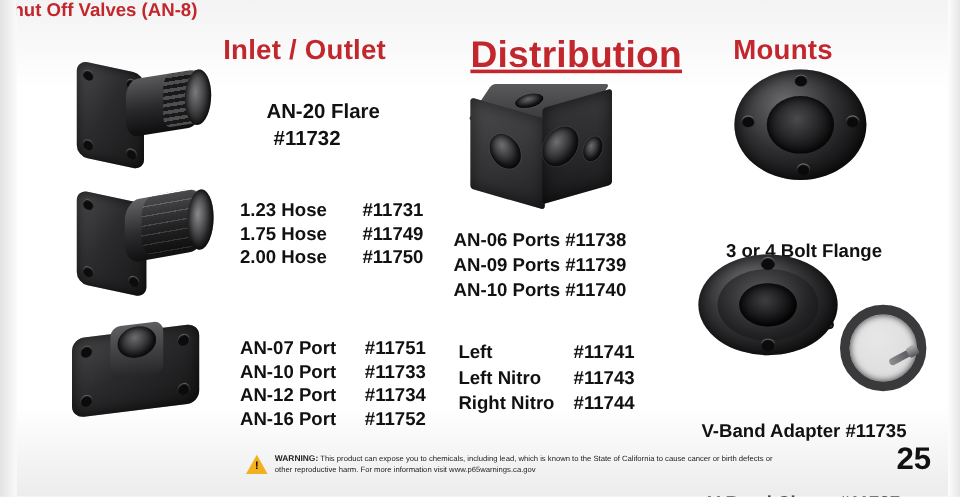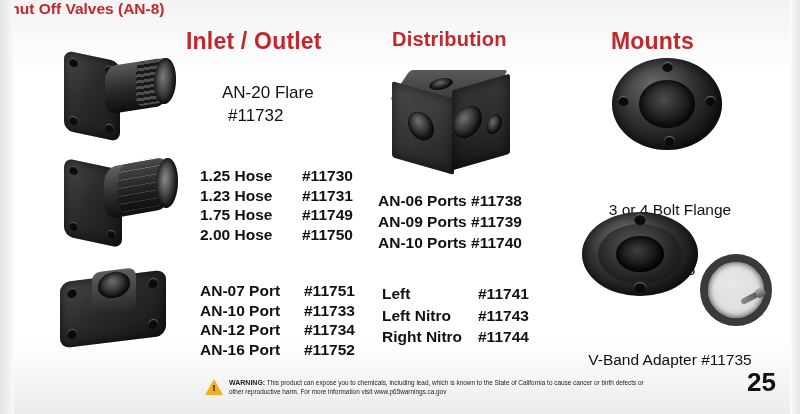--- a/index.html
+++ b/index.html
@@ -20,25 +20,25 @@
   .edge-right{position:absolute;right:0;top:0;width:10px;height:414px;background:linear-gradient(to left,#e6e6e6,#fdfdfd);}
 
   
   .col-head{
     position:absolute;
     font-weight:bold;
     color:#c1272d;
     letter-spacing:.2px;
   }
   #head-inlet{left:186px;top:28px;font-size:23px;}
-  #head-dist{left:392px;top:28px;font-size:20px;}
+  #head-dist{left:392px;top:28px;font-size:31px;text-decoration:underline;}
   #head-mounts{left:611px;top:28px;font-size:23px;}
 
   
-  .txt{position:absolute;font-size:15.5px;font-weight:normal;color:#111;line-height:19px;white-space:pre;}
+  .txt{position:absolute;font-size:15.5px;font-weight:bold;color:#111;line-height:19px;white-space:pre;}
 
   #an20-title{left:222px;top:83px;font-size:17px;}
   #an20-num{left:228px;top:106px;font-size:17px;}
 
   .rowlist{position:absolute;}
   .rowlist .row{display:flex;font-size:15.5px;font-weight:bold;line-height:19.5px;}
   .rowlist .row .a{display:inline-block;}
   .rowlist .row .b{display:inline-block;}
 
   #hose-list{left:200px;top:166px;}
@@ -290,24 +290,20 @@
     </div>
     <div class="boss"></div>
     <div class="bore"></div>
   </div>
 
   <div class="txt" id="an20-title">AN-20 Flare</div>
   <div class="txt" id="an20-num">#11732</div>
 
   <div class="rowlist" id="hose-list">
     <div class="row">
-      <span class="a">1.25 Hose</span>
-      <span class="b">#11730</span>
-    </div>
-    <div class="row">
       <span class="a">1.23 Hose</span>
       <span class="b">#11731</span>
     </div>
     <div class="row">
       <span class="a">1.75 Hose</span>
       <span class="b">#11749</span>
     </div>
     <div class="row">
       <span class="a">2.00 Hose</span>
       <span class="b">#11750</span>

